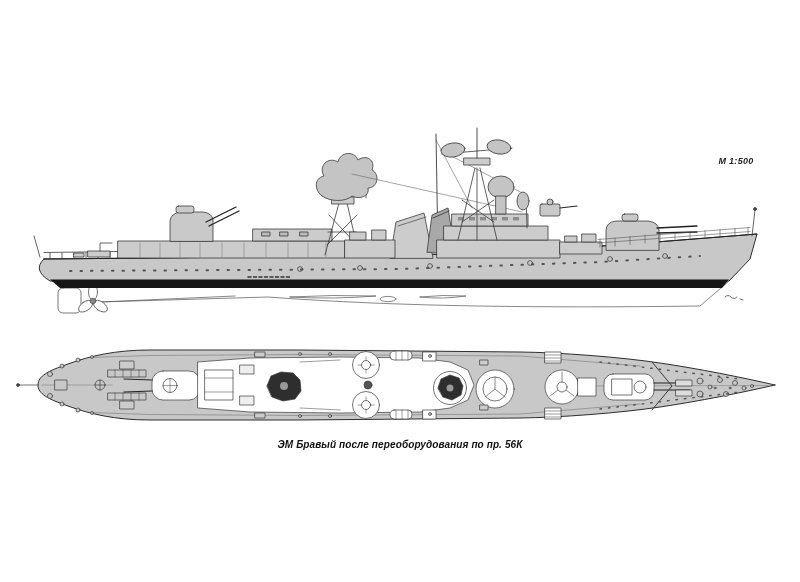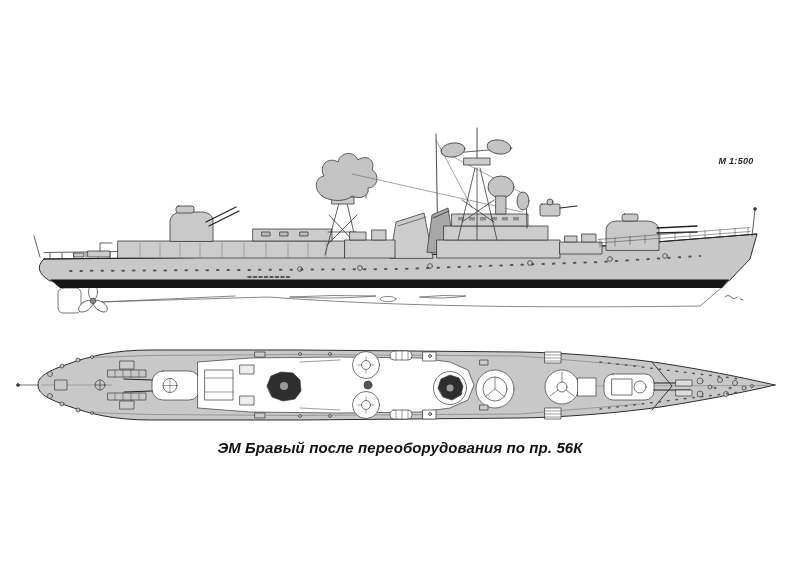--- a/index.html
+++ b/index.html
@@ -7,21 +7,21 @@
     position:relative;width:800px;height:565px;background:#ffffff;overflow:hidden;
     font-family:"Liberation Sans",sans-serif;
   }
   .drawing-svg{position:absolute;left:0;top:0;}
   .scale-label{
     position:absolute;left:698px;top:156px;width:76px;text-align:center;
     font-size:9px;font-weight:bold;font-style:italic;color:#222;letter-spacing:.3px;
   }
   .caption{
     position:absolute;left:0;right:0;top:439px;text-align:center;
-    font-size:15px;font-weight:bold;font-style:italic;color:#111;letter-spacing:.1px;
+    font-size:10px;font-weight:bold;font-style:italic;color:#111;letter-spacing:.1px;
   }
 </style>
 </head>
 <body>
 
 <div class="page">
 
   <svg class="drawing-svg" width="800" height="582" viewBox="0 0 800 582" fill="none" stroke-linecap="round" stroke-linejoin="round">
 
     <g stroke="#3a3a3a" stroke-width="0.8">

